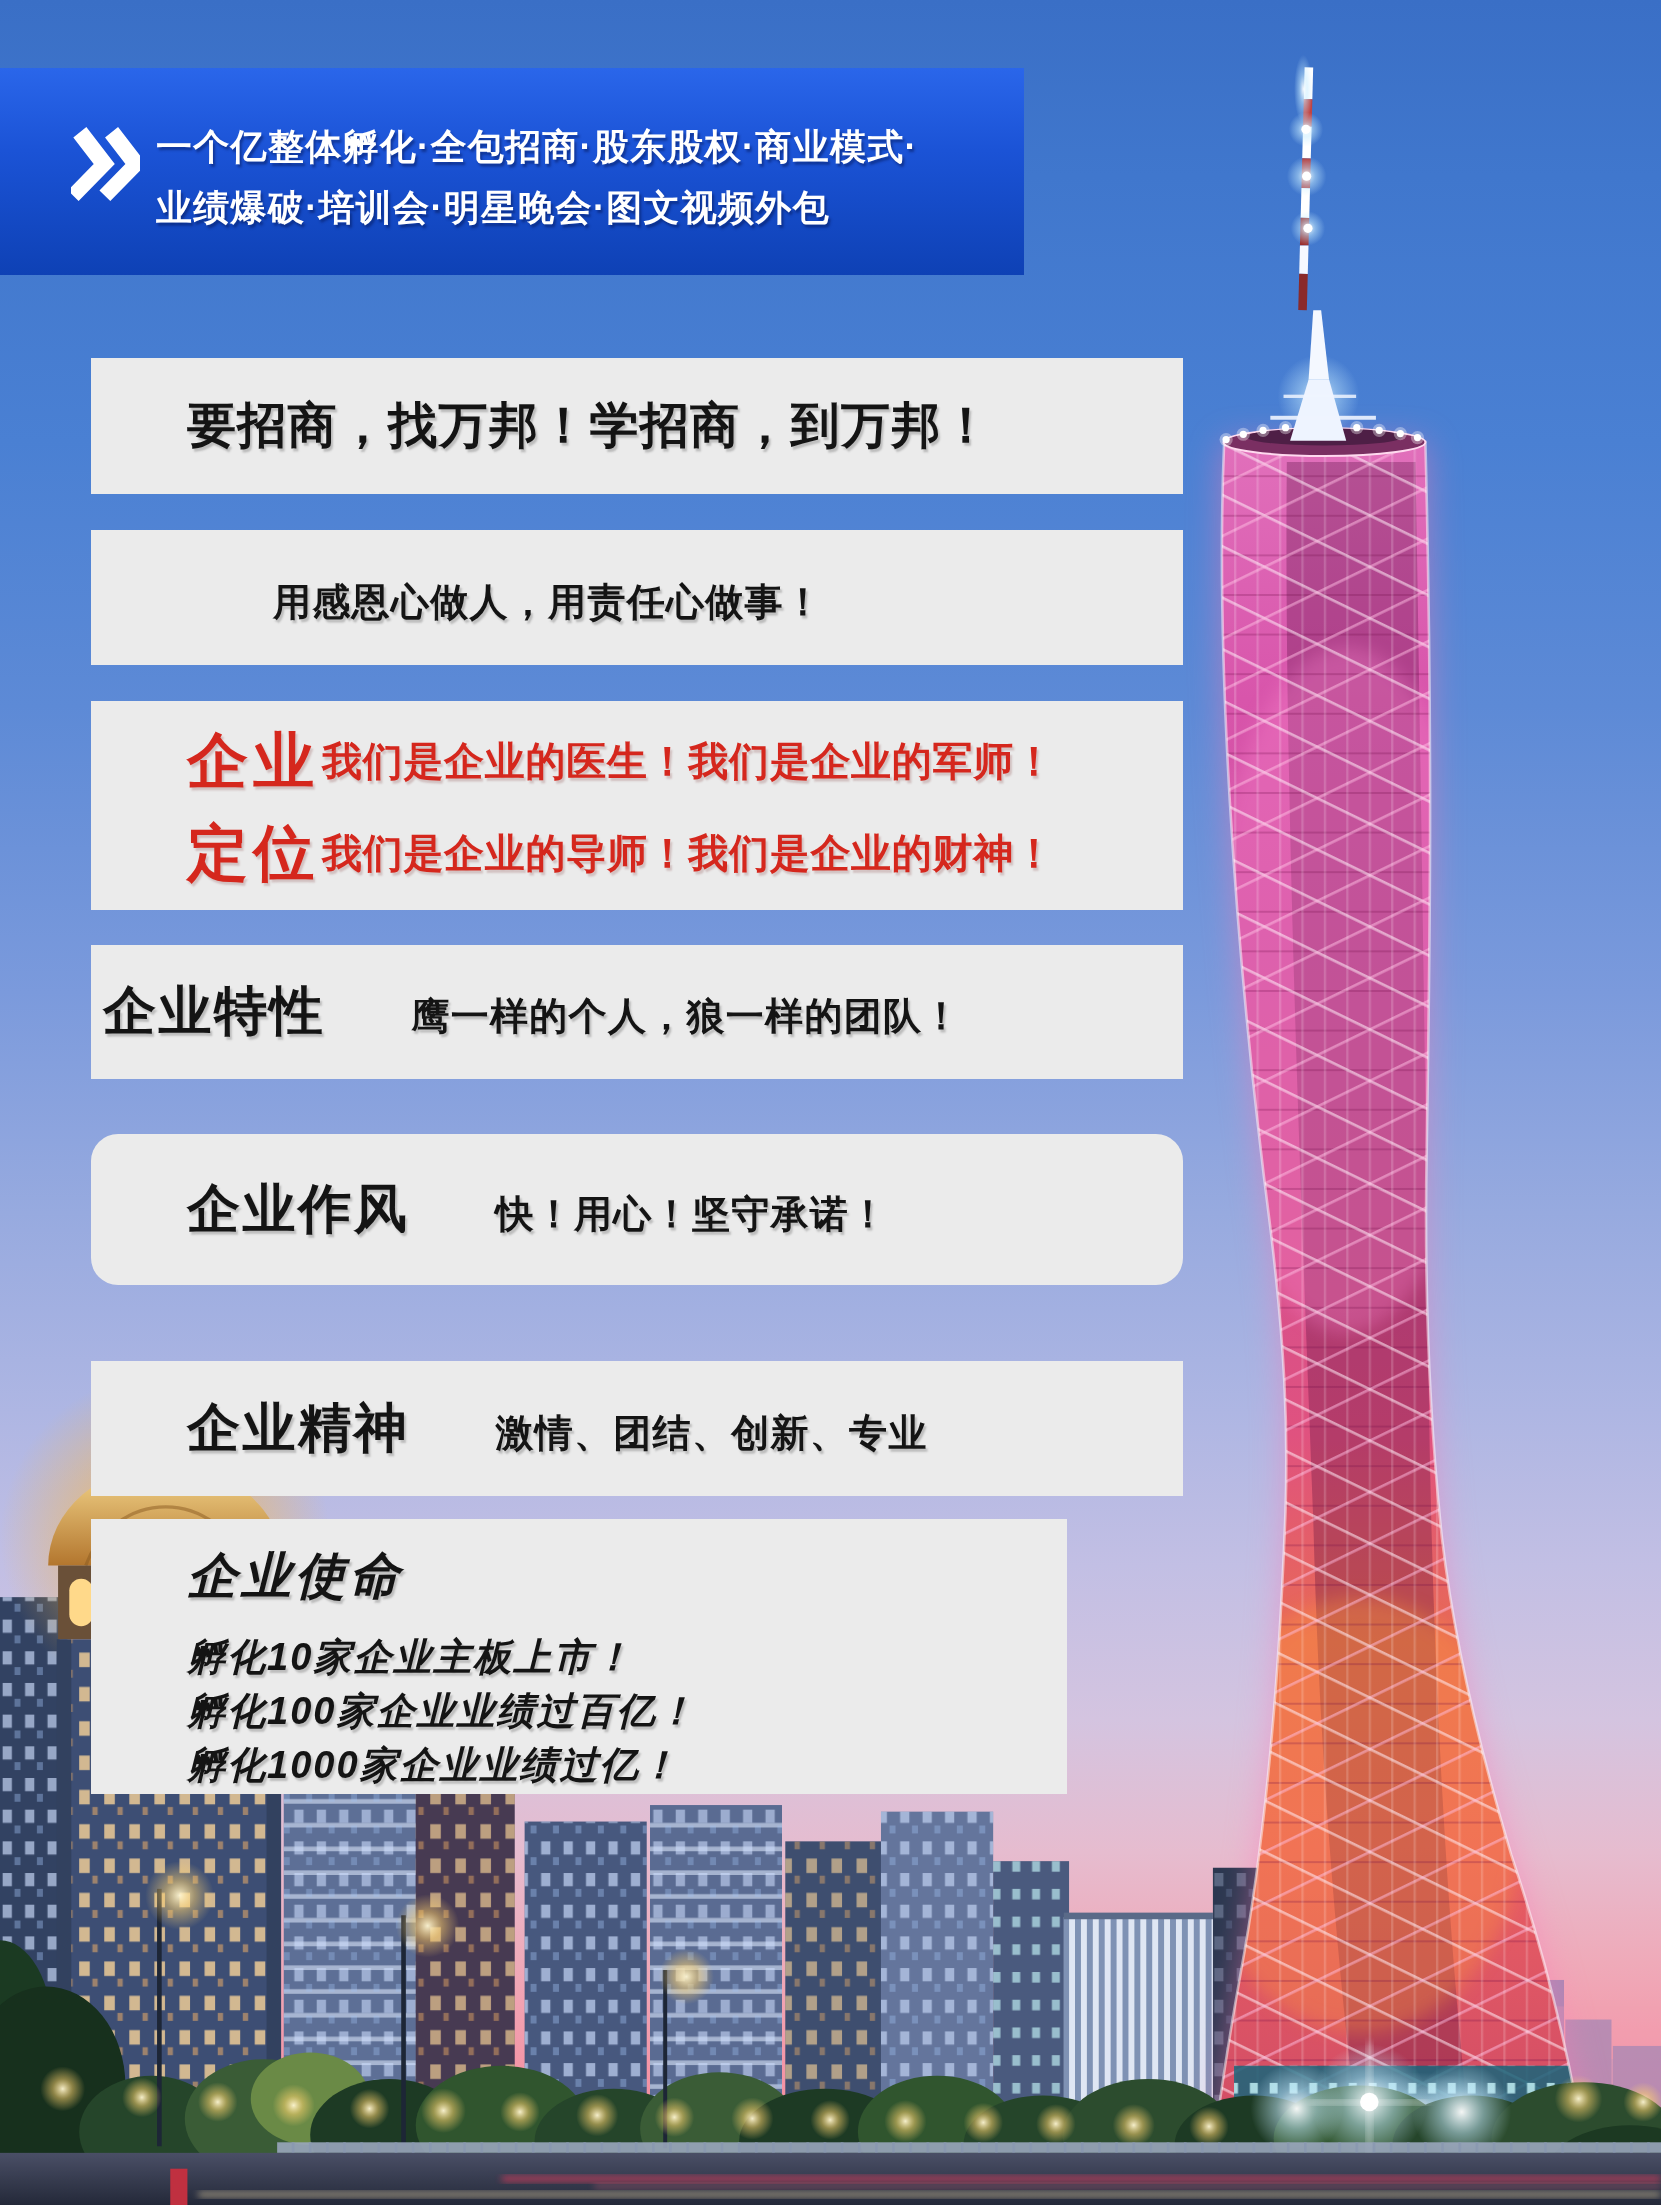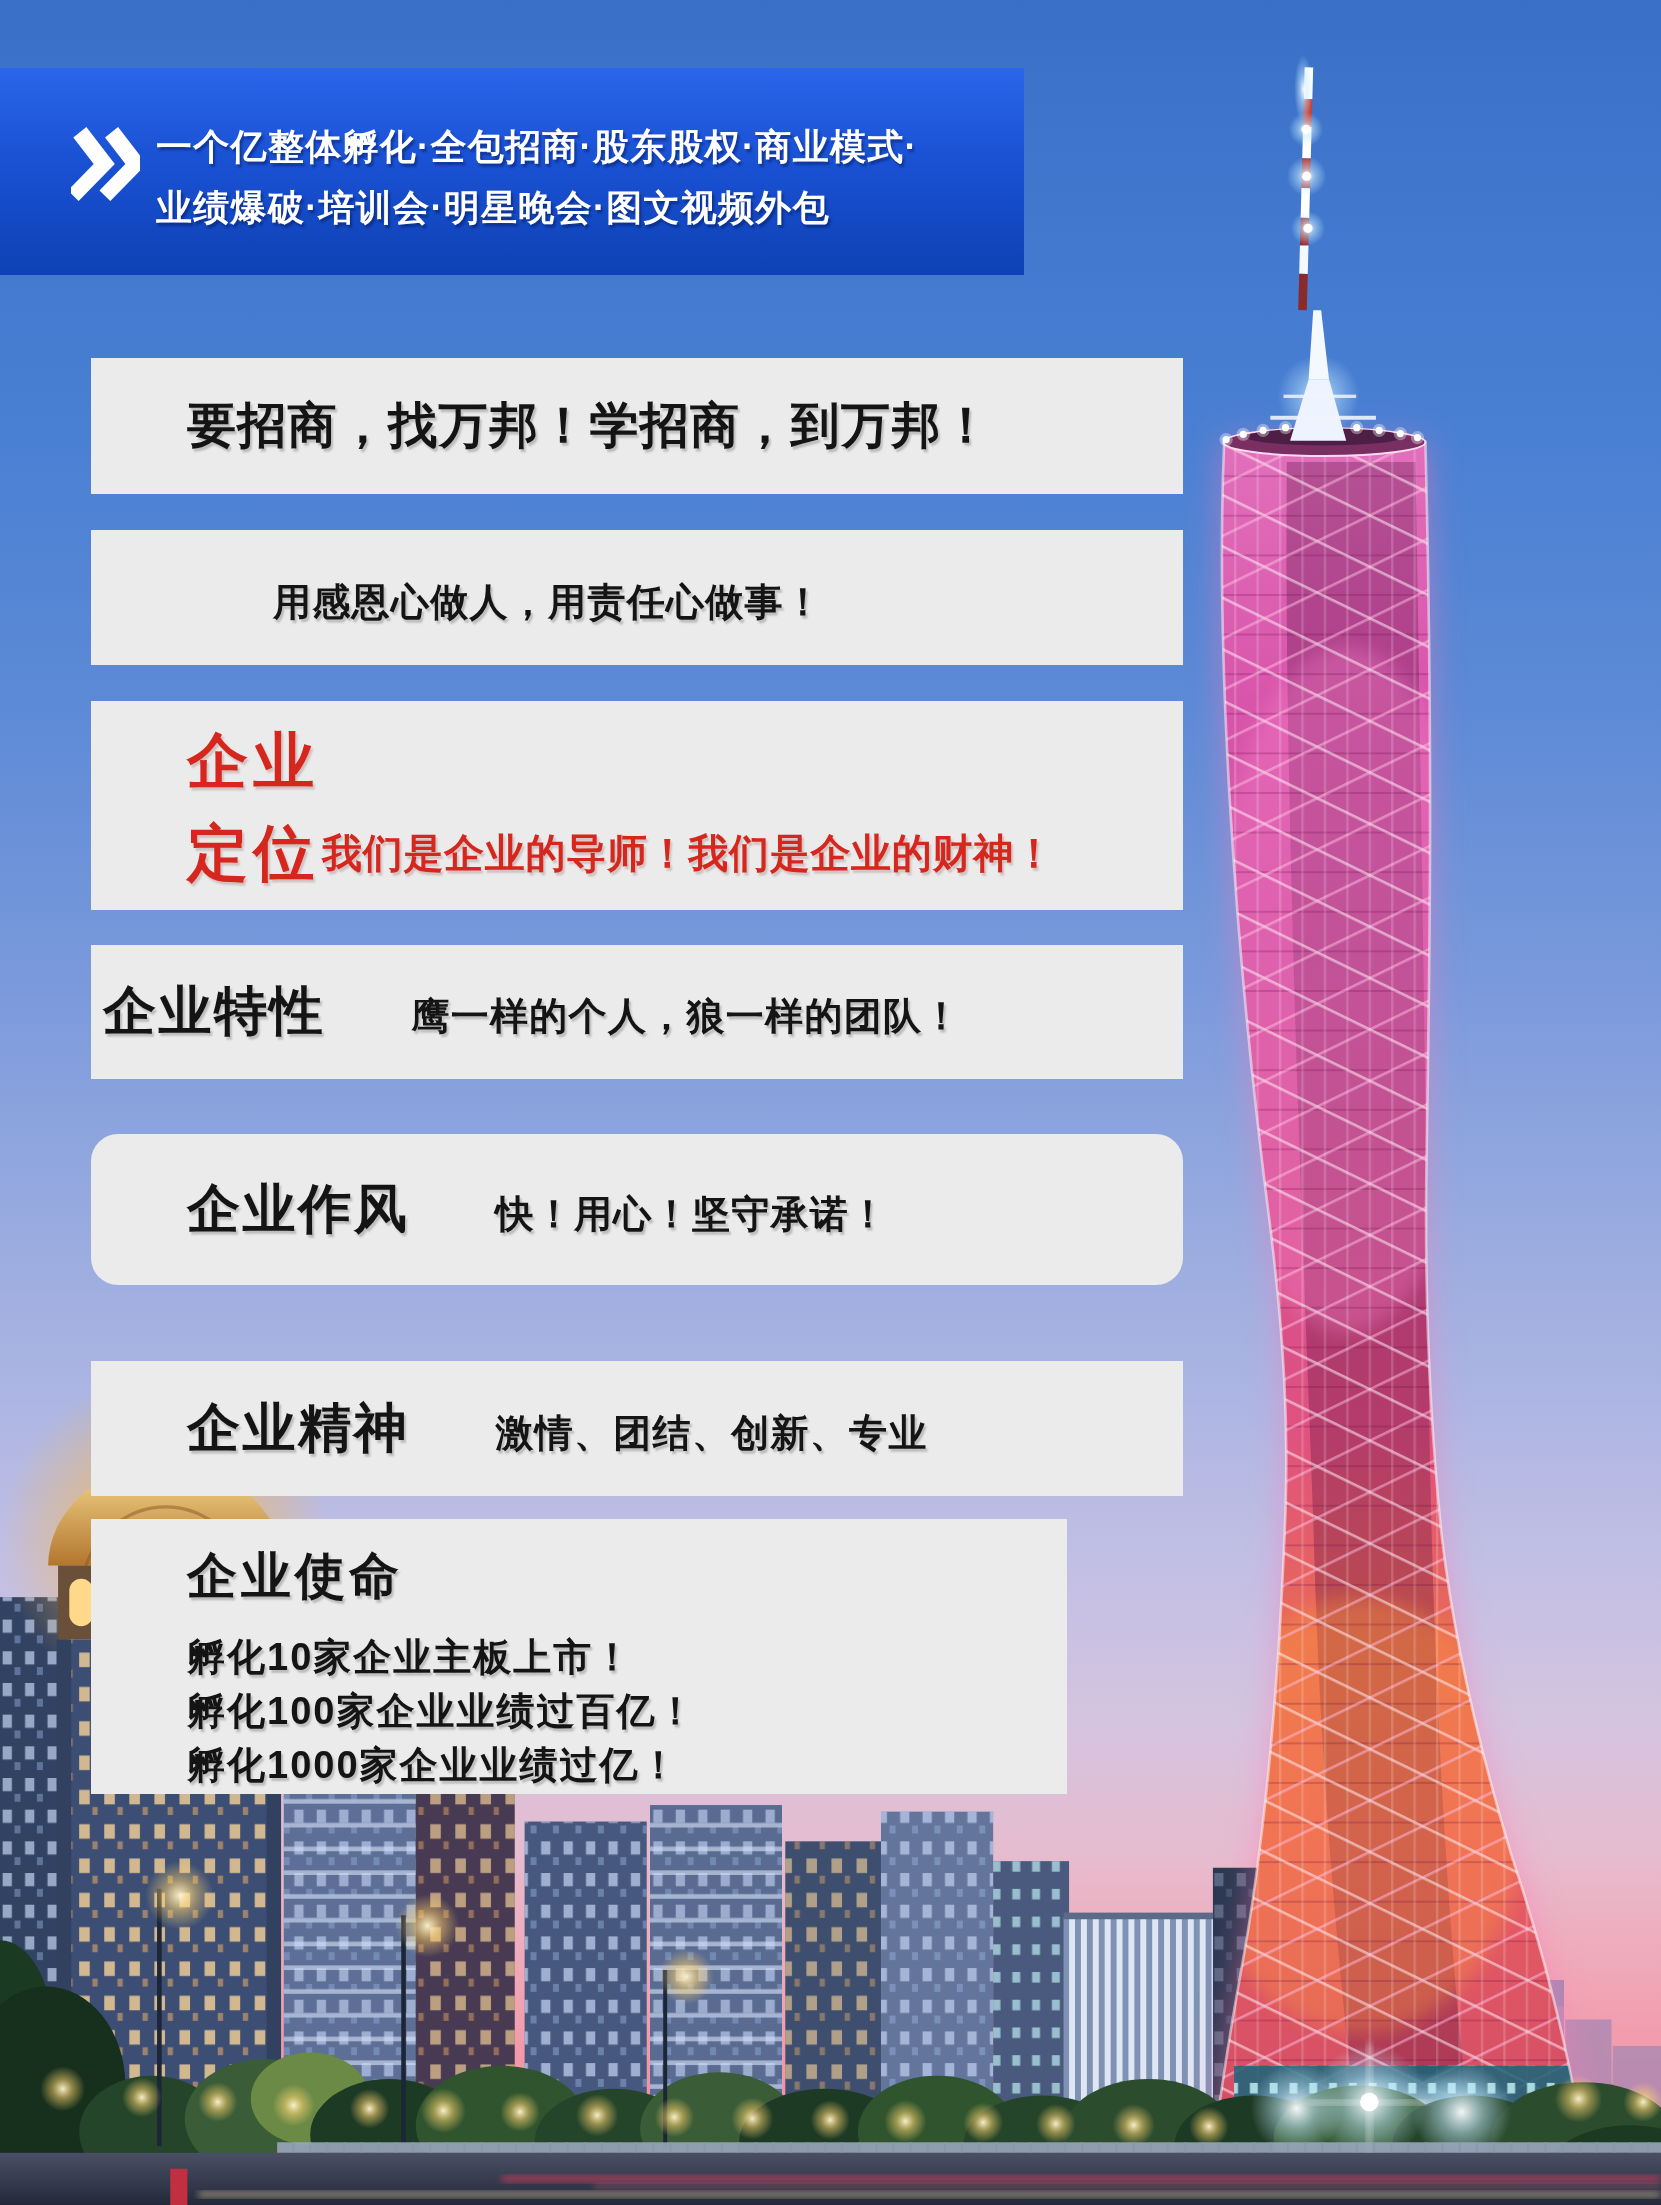--- a/index.html
+++ b/index.html
@@ -22,21 +22,21 @@
   
   .panel{position:absolute;left:91px;width:1092px;background:#ebebeb;
     box-sizing:border-box;display:flex;align-items:center;padding-left:96px;
     color:#141414;}
   .p1{top:358px;height:136px;}
   .p2{top:530px;height:135px;}
   .p3{top:701px;height:209px;display:block;padding-top:14.5px;}
   .p4{top:945px;height:134px;padding-left:12px;}
   .p5{top:1134px;height:151px;border-radius:27px;}
   .p6{top:1325px;height:135px;margin-top:36px;}
-  .p7{top:1519px;height:275px;width:976px;display:block;padding-top:24px;}
+  .p7{top:1519px;height:275px;width:976px;display:block;padding-top:24px;font-style:italic;}
   .slogan{font-size:49px;font-weight:900;letter-spacing:1.3px;white-space:nowrap;
     text-shadow:2px 2.6px 2px rgba(70,70,70,.28);}
   .t{font-size:53px;font-weight:900;letter-spacing:2.6px;white-space:nowrap;
     text-shadow:2px 2.6px 2px rgba(70,70,70,.28);}
   .sub{font-size:38px;font-weight:900;letter-spacing:1.3px;margin-left:86px;margin-top:9.2px;
     white-space:nowrap;text-shadow:2px 2.6px 2px rgba(70,70,70,.28);}
   .rrow{display:grid;grid-template-columns:135px auto;align-items:center;
     height:92px;}
   .rlabel{font-size:61px;font-weight:900;color:#d5271d;letter-spacing:5.3px;white-space:nowrap;
     text-shadow:2px 2.6px 2px rgba(120,40,40,.22);}
@@ -360,20 +360,21 @@
     <span class="slogan">要招商，找万邦！学招商，到万邦！</span>
   </div>
 
   <div class="panel p2">
     <span class="sub">用感恩心做人，用责任心做事！</span>
   </div>
 
   <div class="panel p3">
     <div class="rrow">
       <span class="rlabel">企业</span>
+      <span class="rtext">我们是企业的医生！我们是企业的军师！</span>
     </div>
     <div class="rrow">
       <span class="rlabel">定位</span>
       <span class="rtext">我们是企业的导师！我们是企业的财神！</span>
     </div>
   </div>
 
   <div class="panel p4">
     <span class="t">企业特性</span>
     <span class="sub">鹰一样的个人，狼一样的团队！</span>

